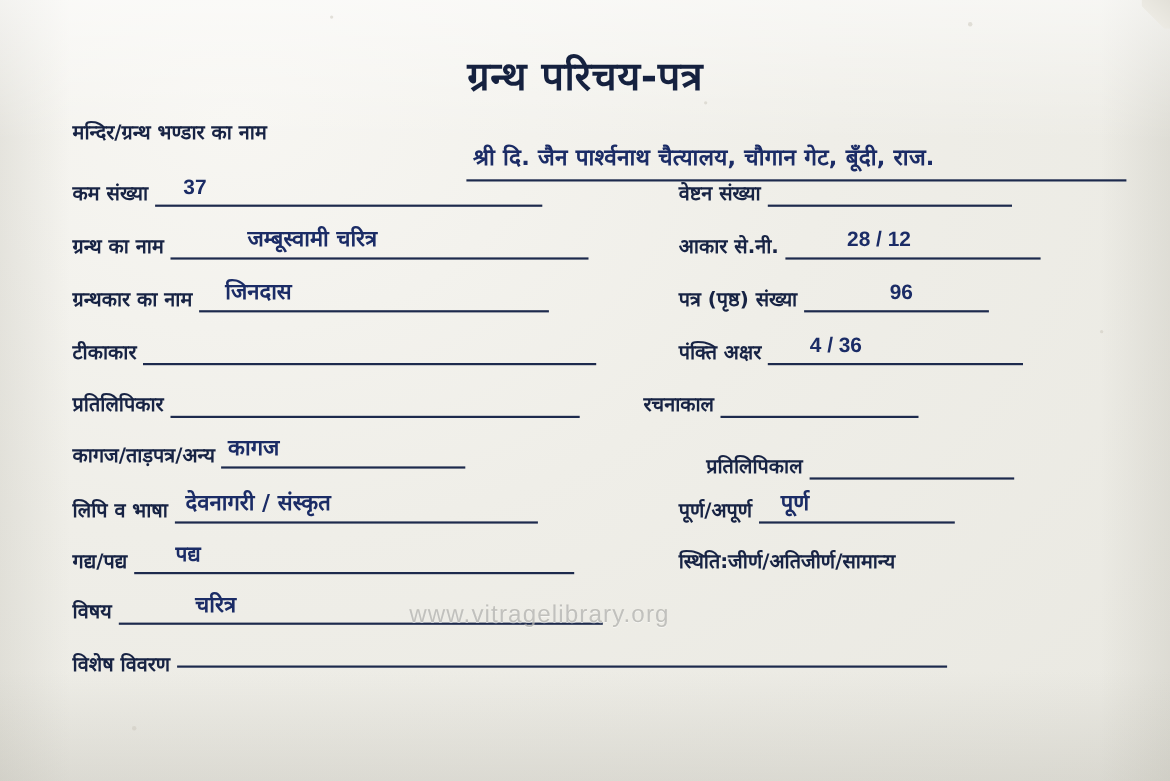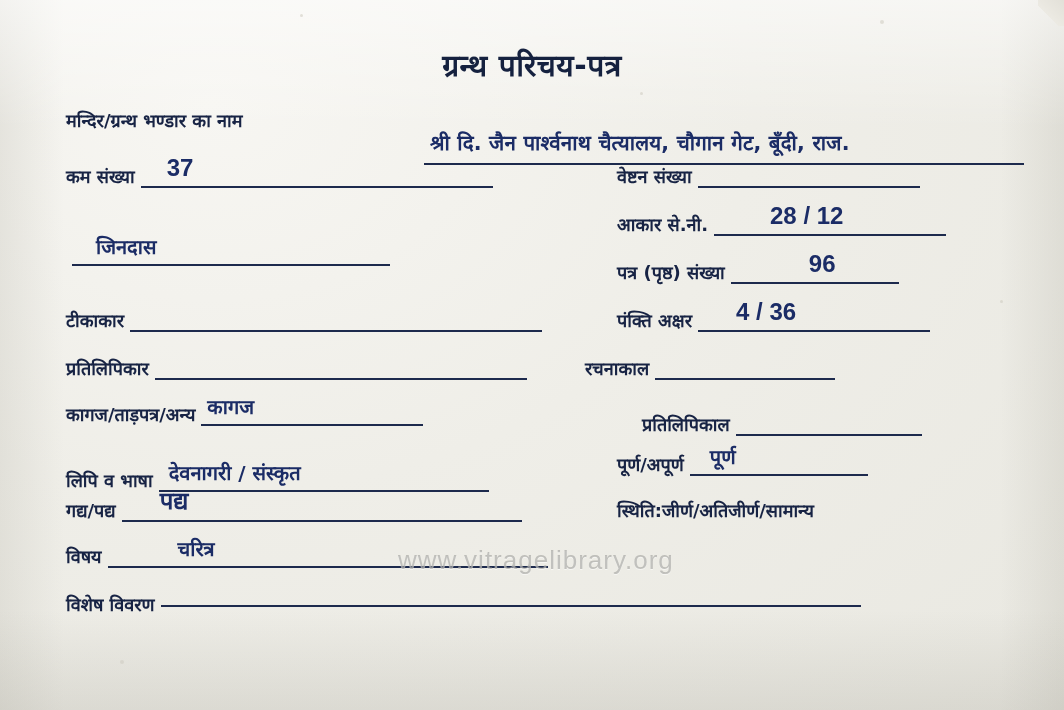--- a/index.html
+++ b/index.html
@@ -39,21 +39,21 @@
   }
 
   
   .title {
     position: absolute;
     left: 0;
     right: 0;
     top: 44px;
     text-align: center;
     font-family: "DejaVu Sans", sans-serif;
-    font-size: 30px;
+    font-size: 36px;
     font-weight: 700;
     color: #15213f;
     letter-spacing: .5px;
   }
 
   
   .row {
     position: absolute;
     display: flex;
     align-items: flex-end;
@@ -77,21 +77,21 @@
     bottom: 4px;
     font-size: 20px;
     color: #1b2c66;
     font-weight: 700;
     font-family: "DejaVu Sans", sans-serif;
     white-space: nowrap;
   }
   .val.num {
     font-family: "Liberation Sans", sans-serif;
     font-weight: 700;
-    font-size: 24px;
+    font-size: 19px;
   }
 
   
   .temple-rule {
     position: absolute;
     left: 424px;
     top: 163px;
     width: 600px;
     border-bottom: 2px solid #1d2a4d;
   }
@@ -101,23 +101,23 @@
     top: 128px;
     font-size: 20.5px;
     color: #1b2c66;
     font-weight: 700;
     letter-spacing: .2px;
   }
 
   
   .watermark {
     position: absolute;
-    left: 398px;
+    left: 372px;
     top: 545px;
-    font-size: 26px;
+    font-size: 22px;
     color: rgba(150,150,145,0.55);
     font-family: "Liberation Sans", sans-serif;
     letter-spacing: 1px;
     pointer-events: none;
     text-shadow: 0 1px 0 rgba(255,255,255,.5);
   }
 
   .corner-fold {
     position: absolute;
     right: 0; top: 0;
@@ -146,22 +146,29 @@
   <div class="temple-rule"></div>
   <div class="temple-val">श्री दि. जैन पार्श्वनाथ चैत्यालय, चौगान गेट, बूँदी, राज.</div>
 
   <div class="row" style="left:66px;top:168px;width:530px;">
     <span class="lbl">कम संख्या</span>
     <span class="rule" style="width:352px;">
       <span class="val num" style="left:26px;">37</span>
     </span>
   </div>
 
+  <div class="row" style="left:66px;top:216px;width:530px;">
+    <span class="lbl">ग्रन्थ का नाम</span>
+    <span class="rule" style="width:380px;">
+      <span class="val" style="left:70px;">जम्बूस्वामी चरित्र</span>
+    </span>
+  </div>
 
   <div class="row" style="left:66px;top:264px;width:530px;">
+    <span class="lbl">ग्रन्थकार का नाम</span>
     <span class="rule" style="width:318px;">
       <span class="val" style="left:24px;">जिनदास</span>
     </span>
   </div>
 
   <div class="row" style="left:66px;top:312px;width:530px;">
     <span class="lbl">टीकाकार</span>
     <span class="rule" style="width:412px;">
       <span class="val" style="left:50px;"></span>
     </span>
@@ -174,21 +181,21 @@
     </span>
   </div>
 
   <div class="row" style="left:66px;top:406px;width:530px;">
     <span class="lbl">कागज/ताड़पत्र/अन्य</span>
     <span class="rule" style="width:222px;">
       <span class="val" style="left:6px;">कागज</span>
     </span>
   </div>
 
-  <div class="row" style="left:66px;top:456px;width:530px;margin-top:16px;">
+  <div class="row" style="left:66px;top:456px;width:530px;">
     <span class="lbl">लिपि व भाषा</span>
     <span class="rule" style="width:330px;">
       <span class="val" style="left:10px;">देवनागरी / संस्कृत</span>
     </span>
   </div>
 
   <div class="row" style="left:66px;top:502px;width:530px;">
     <span class="lbl">गद्य/पद्य</span>
     <span class="rule" style="width:400px;">
       <span class="val num" style="left:38px;">पद्य</span>

